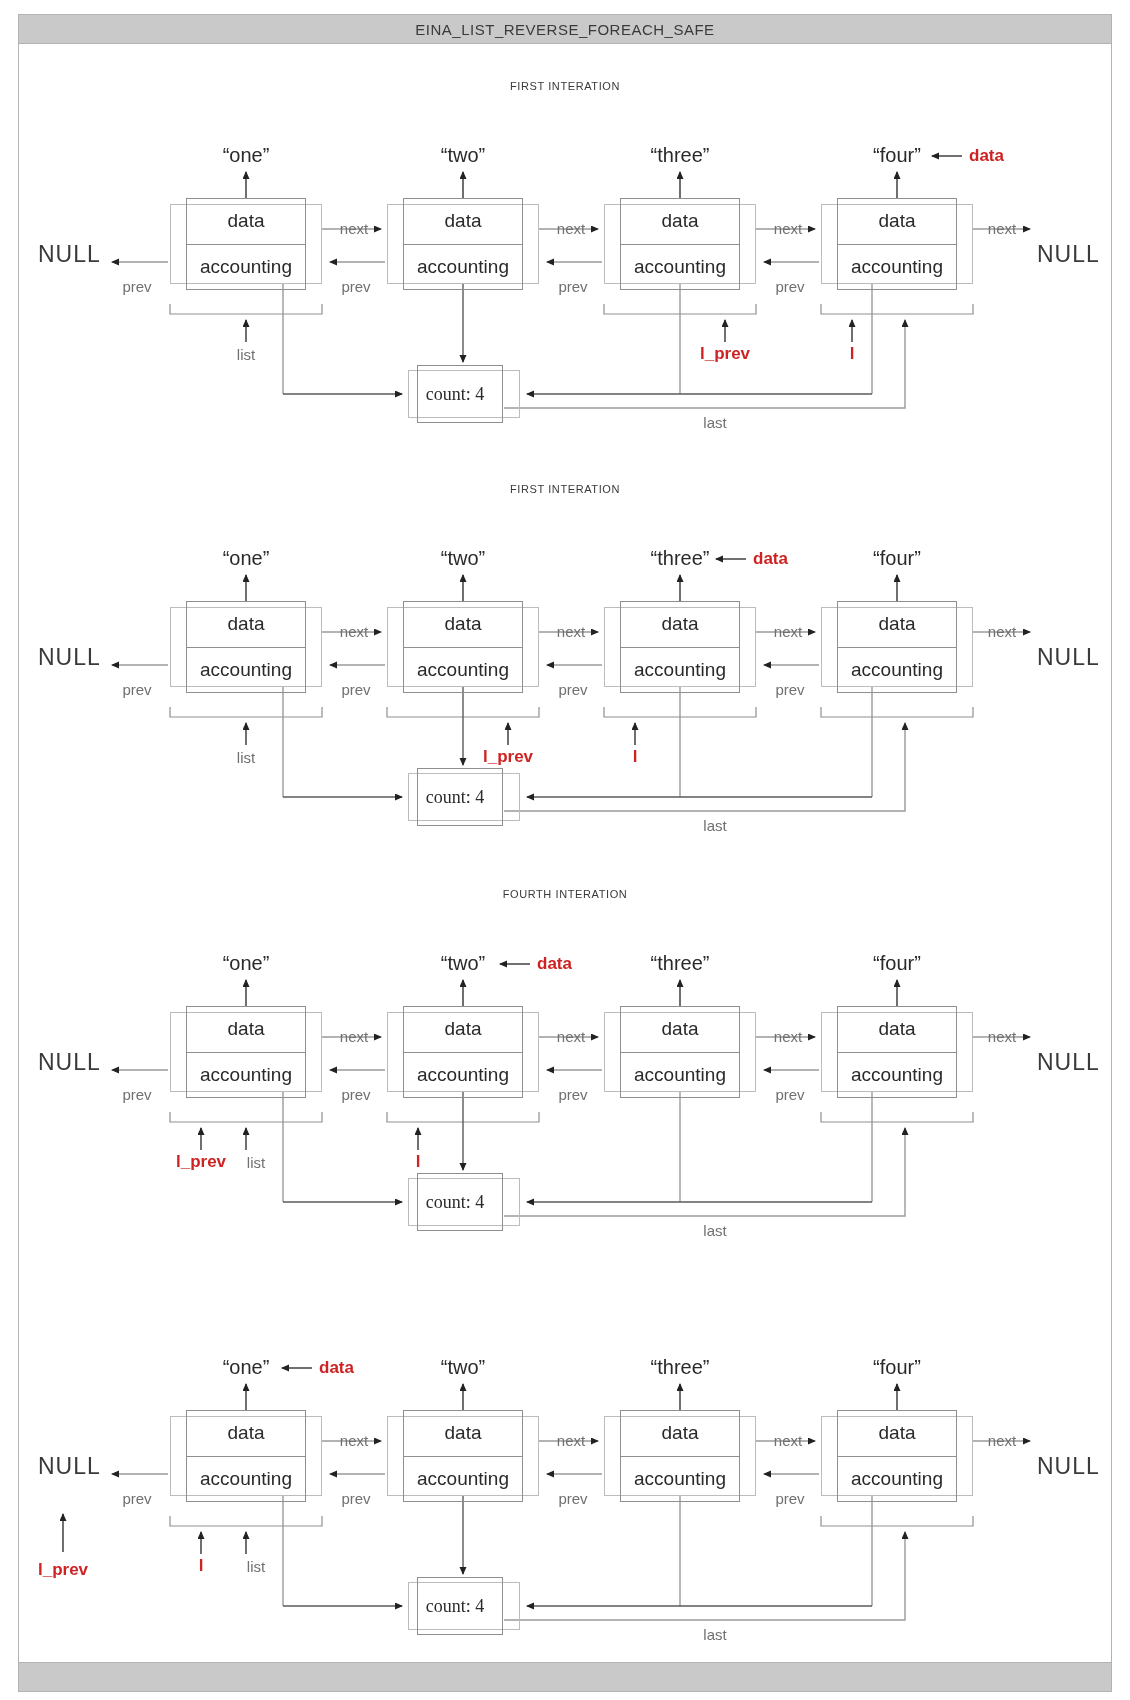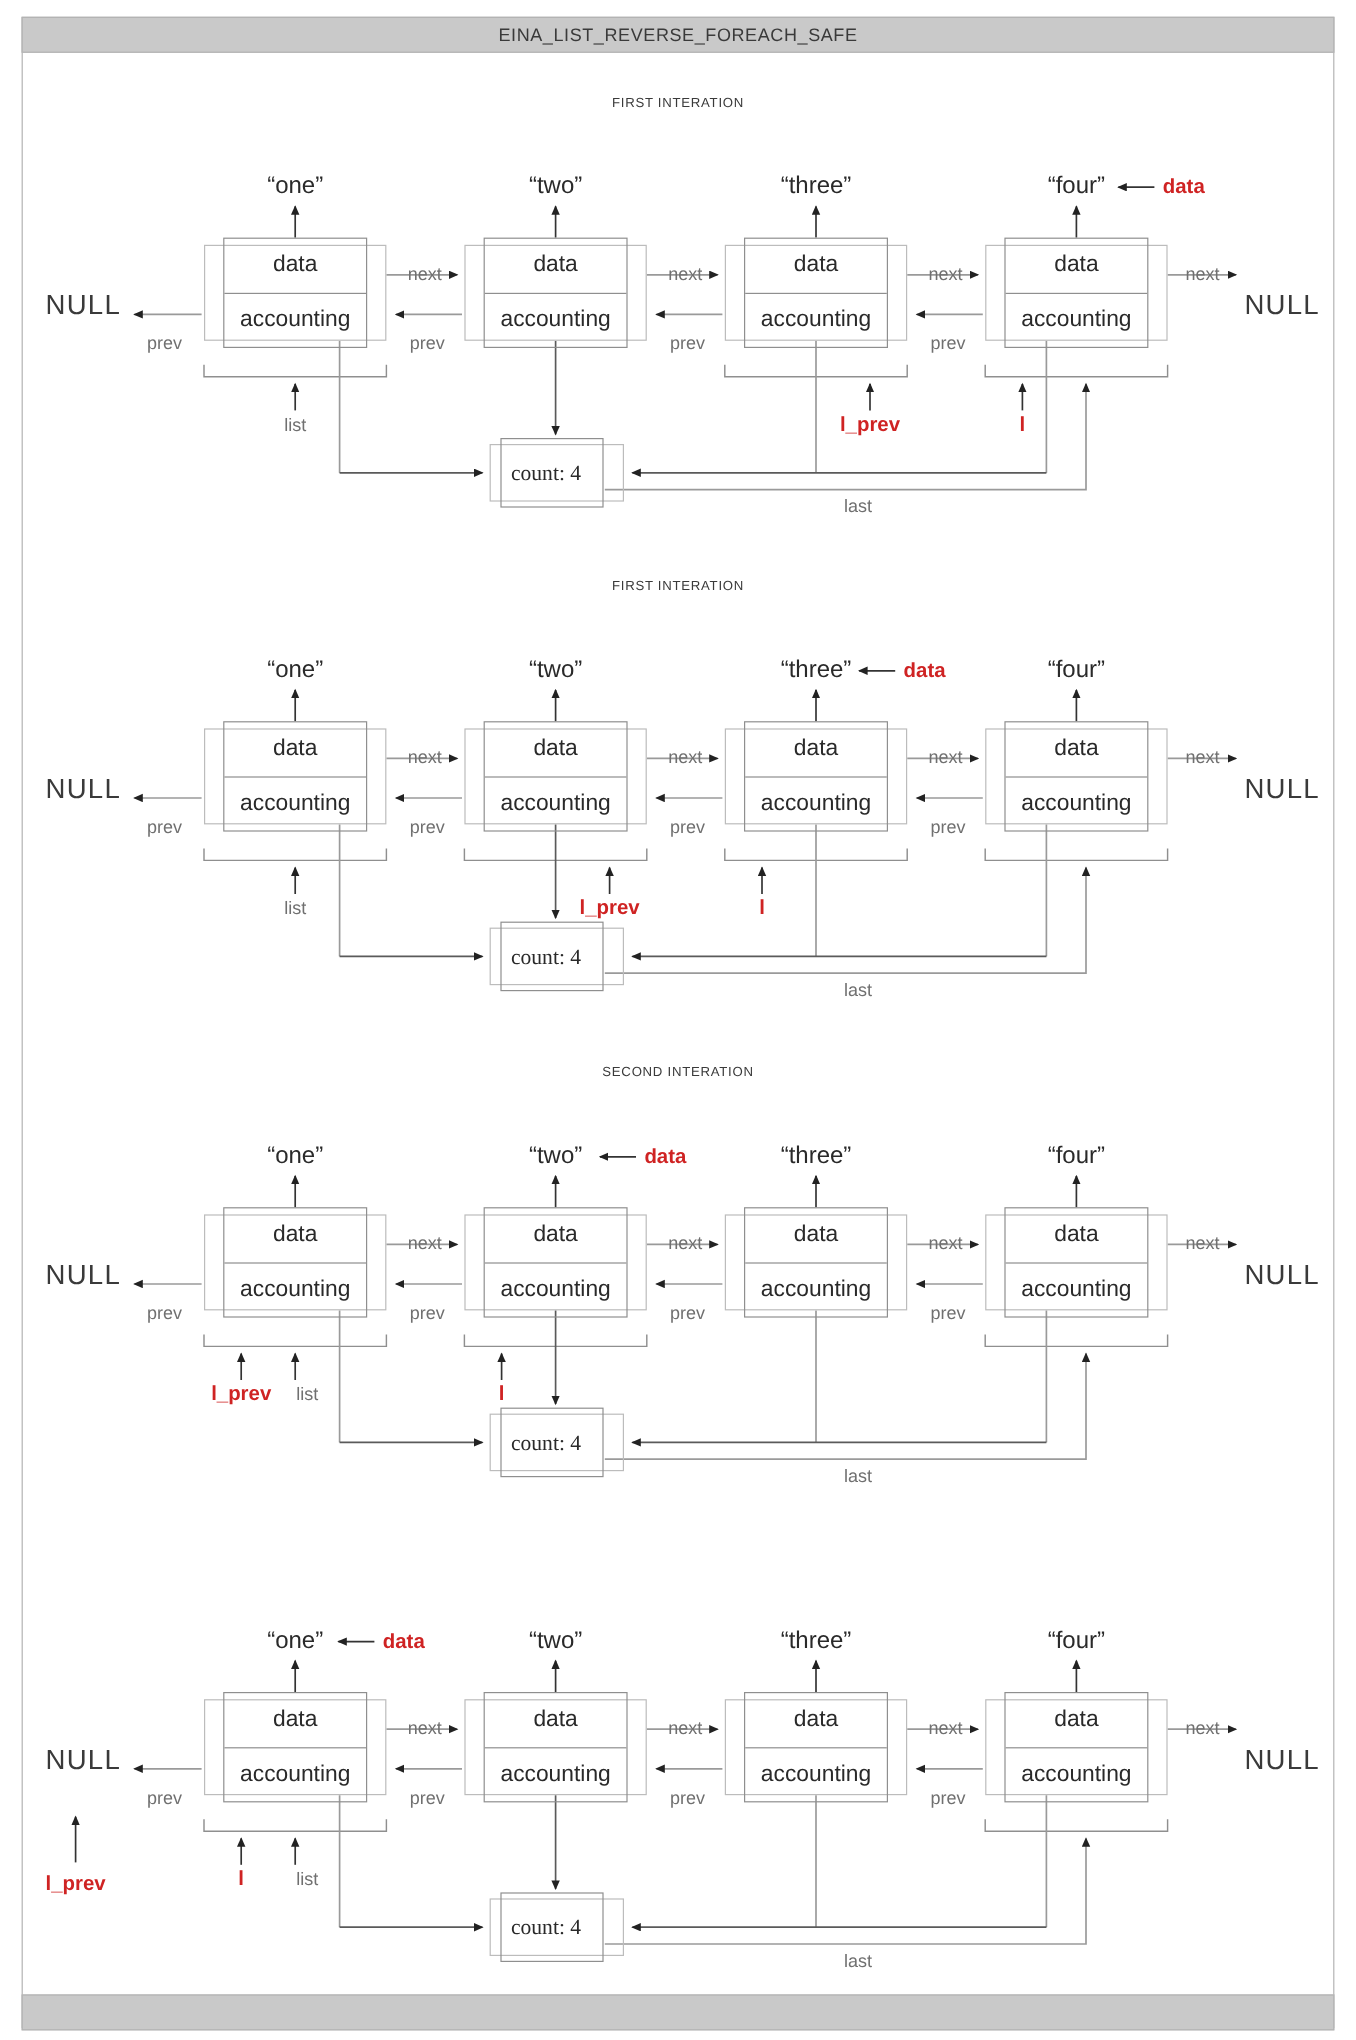--- a/index.html
+++ b/index.html
@@ -271,21 +271,21 @@
     <line class="drk" x1="463" y1="234" x2="463" y2="312" marker-end="url(#ah)"></line>
     <line class="gry" x1="680" y1="234" x2="680" y2="344"></line>
     <line class="gry" x1="872" y1="234" x2="872" y2="344"></line>
     <line class="drk" x1="872" y1="344" x2="527" y2="344" marker-end="url(#ah)"></line>
     <polyline class="gry" points="504,358 905,358 905,270" marker-end="url(#ah)"></polyline>
     <line class="blk" x1="246" y1="292" x2="246" y2="270" marker-end="url(#ah)"></line>
     <line class="blk" x1="201" y1="292" x2="201" y2="270" marker-end="url(#ah)"></line>
     <line class="blk" x1="418" y1="292" x2="418" y2="270" marker-end="url(#ah)"></line>
   </svg>
 
-  <div class="heading">SECOND INTERATION</div>
+  <div class="heading">FOURTH INTERATION</div>
   <div class="str" style="left:170px">“one”</div>
   <div class="str" style="left:387px">“two”</div>
   <div class="str" style="left:604px">“three”</div>
   <div class="str" style="left:821px">“four”</div>
   <div class="data-lbl" style="left:537px">data</div>
   <div class="null-lbl" style="left:38px">NULL</div>
   <div class="null-lbl" style="left:1037px">NULL</div>
 
   <div class="node" style="left:170px">
     <div class="n-outer"></div>

